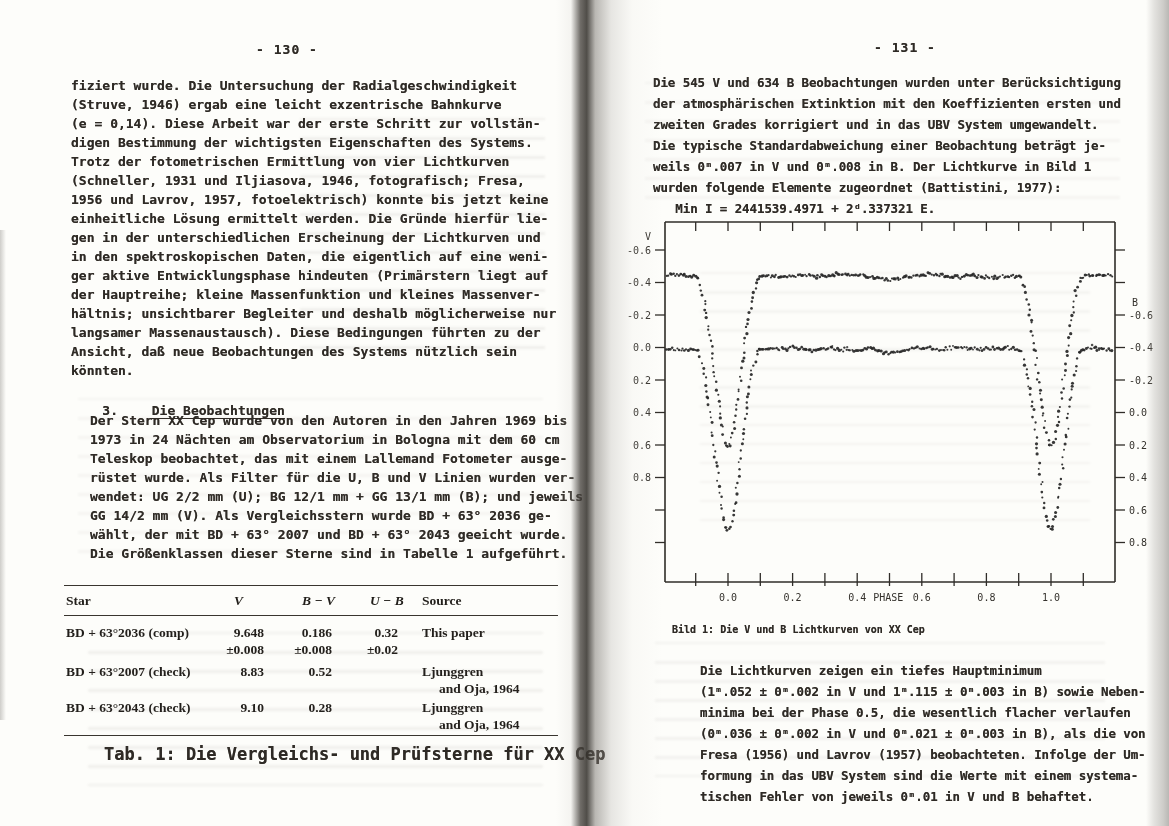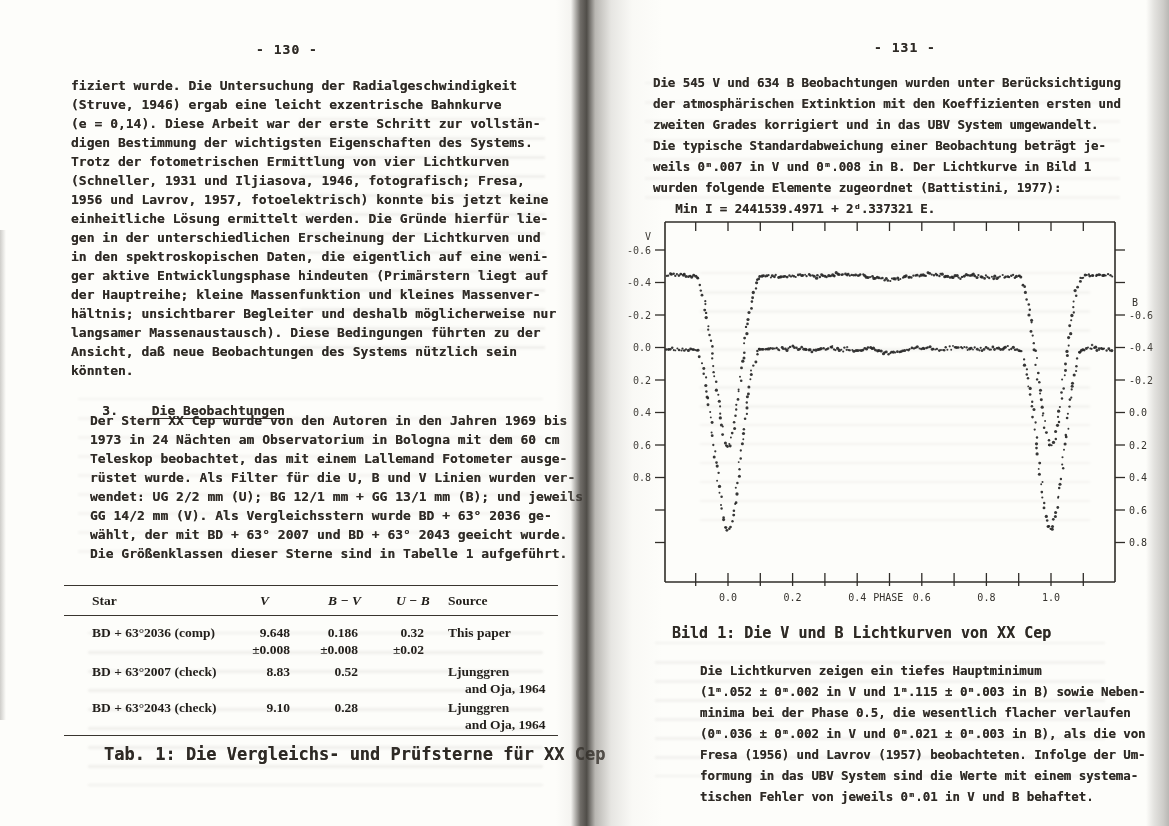--- a/index.html
+++ b/index.html
@@ -20,21 +20,21 @@
   .heading{font-size:13px;}
   .heading .u{text-decoration:underline;text-underline-offset:3px;padding-left:26px;}
   .caption{font-size:17px;}
   
   .tbl{
     position:absolute;left:64px;top:585px;width:494px;height:152px;
     font-family:"Liberation Serif","DejaVu Serif",serif;
     font-size:13.5px;color:#211e1a;
   }
   .tbl .rule{position:absolute;left:0;right:0;height:1.2px;background:#39352f;}
-  .tbl .cell{position:absolute;white-space:pre;line-height:17px;margin-left:26px;}
+  .tbl .cell{position:absolute;white-space:pre;line-height:17px;}
   .tbl .num{width:80px;text-align:right;}
   .tbl .ital{font-style:italic;}
   
   .gutter{
     position:absolute;top:0;height:826px;left:556px;width:106px;pointer-events:none;
     background:linear-gradient(90deg,
       rgba(255,255,255,0) 0%,
       rgba(205,202,197,0.18) 14%,
       rgba(72,68,63,0.78) 23%,
       rgba(56,53,48,0.88) 29%,
@@ -138,21 +138,21 @@
   <div class="mono pageno" style="left:270px;top:40px;">- 131 -</div>
 
   <div class="mono body-r" style="left:73px;top:72px;">Die 545 V und 634 B Beobachtungen wurden unter Berücksichtigung
 der atmosphärischen Extinktion mit den Koeffizienten ersten und
 zweiten Grades korrigiert und in das UBV System umgewandelt.
 Die typische Standardabweichung einer Beobachtung beträgt je-
 weils 0ᵐ.007 in V und 0ᵐ.008 in B. Der Lichtkurve in Bild 1
 wurden folgende Elemente zugeordnet (Battistini, 1977):
    Min I = 2441539.4971 + 2ᵈ.337321 E.</div>
 
-  <div class="mono caption" style="left:92px;top:624px;font-size:15px;">Bild 1: Die V und B Lichtkurven von XX Cep</div>
+  <div class="mono caption" style="left:92px;top:624px;font-size:10px;">Bild 1: Die V und B Lichtkurven von XX Cep</div>
 
   <div class="mono body-r" style="left:80px;top:660px;margin-left:40px;">Die Lichtkurven zeigen ein tiefes Hauptminimum
 (1ᵐ.052 ± 0ᵐ.002 in V und 1ᵐ.115 ± 0ᵐ.003 in B) sowie Neben-
 minima bei der Phase 0.5, die wesentlich flacher verlaufen
 (0ᵐ.036 ± 0ᵐ.002 in V und 0ᵐ.021 ± 0ᵐ.003 in B), als die von
 Fresa (1956) und Lavrov (1957) beobachteten. Infolge der Um-
 formung in das UBV System sind die Werte mit einem systema-
 tischen Fehler von jeweils 0ᵐ.01 in V und B behaftet.</div>
 </div>
 

